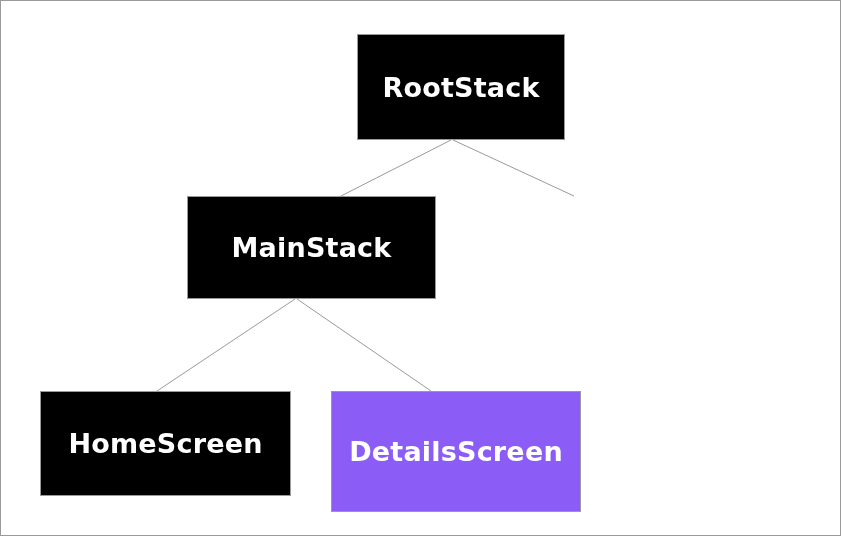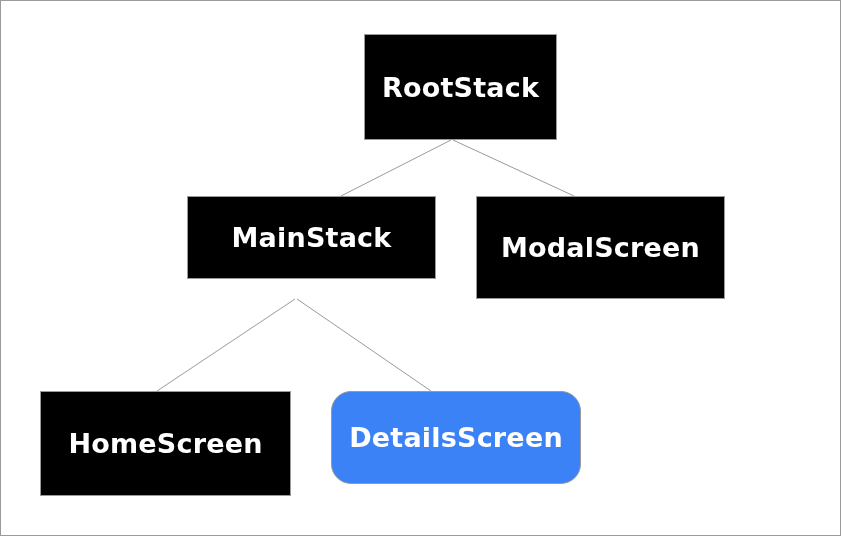--- a/index.html
+++ b/index.html
@@ -60,33 +60,30 @@
 
   <svg id="edge-layer" viewBox="0 0 841 536" width="841" height="536" xmlns="http://www.w3.org/2000/svg">
     <g id="edges-group">
         <line x1="450" y1="139" x2="340" y2="195" stroke="#9a9a9a" stroke-width="1"></line>
         <line x1="452" y1="139" x2="573" y2="195" stroke="#9a9a9a" stroke-width="1"></line>
         <line x1="294" y1="298" x2="156" y2="390" stroke="#9a9a9a" stroke-width="1"></line>
         <line x1="296" y1="298" x2="430" y2="390" stroke="#9a9a9a" stroke-width="1"></line>
       </g>
   </svg>
 
-  <div class="node node-root" style="left: 356px; top: 33px; width: 193px; height: 106px; background: rgb(0, 0, 0); border-color: rgb(154, 154, 154); margin-left: 7px;">
+  <div class="node node-root" style="left: 356px; top: 33px; width: 208px; height: 106px; background: rgb(0, 0, 0); border-color: rgb(154, 154, 154);">
     <span class="node-label">RootStack</span>
   </div>
 
-  <div class="node node-main" style="left: 186px; top: 195px; width: 249px; height: 83px; background: rgb(0, 0, 0); border-color: rgb(154, 154, 154);">
+  <div class="node node-main" style="left: 186px; top: 195px; width: 249px; height: 103px; background: rgb(0, 0, 0); border-color: rgb(154, 154, 154);">
     <span class="node-label">MainStack</span>
   </div>
 
-  <div class="node node-modal" style="left: 475px; top: 195px; width: 249px; height: 103px; background: rgb(0, 0, 0); border-color: rgb(154, 154, 154);">
-    <span class="node-label">ModalScreen</span>
-  </div>
 
   <div class="node node-home" style="left: 39px; top: 390px; width: 251px; height: 105px; background: rgb(0, 0, 0); border-color: rgb(154, 154, 154);">
     <span class="node-label">HomeScreen</span>
   </div>
 
-  <div class="node node-details" style="left: 330px; top: 390px; width: 250px; height: 93px; background: #3b82f6; border-color: rgb(154, 154, 154); border-radius: 20px;">
+  <div class="node node-details" style="left: 330px; top: 390px; width: 250px; height: 121px; background: #8b5cf6; border-color: rgb(154, 154, 154);">
     <span class="node-label">DetailsScreen</span>
   </div>
 
 </div>
 
 </body></html>

